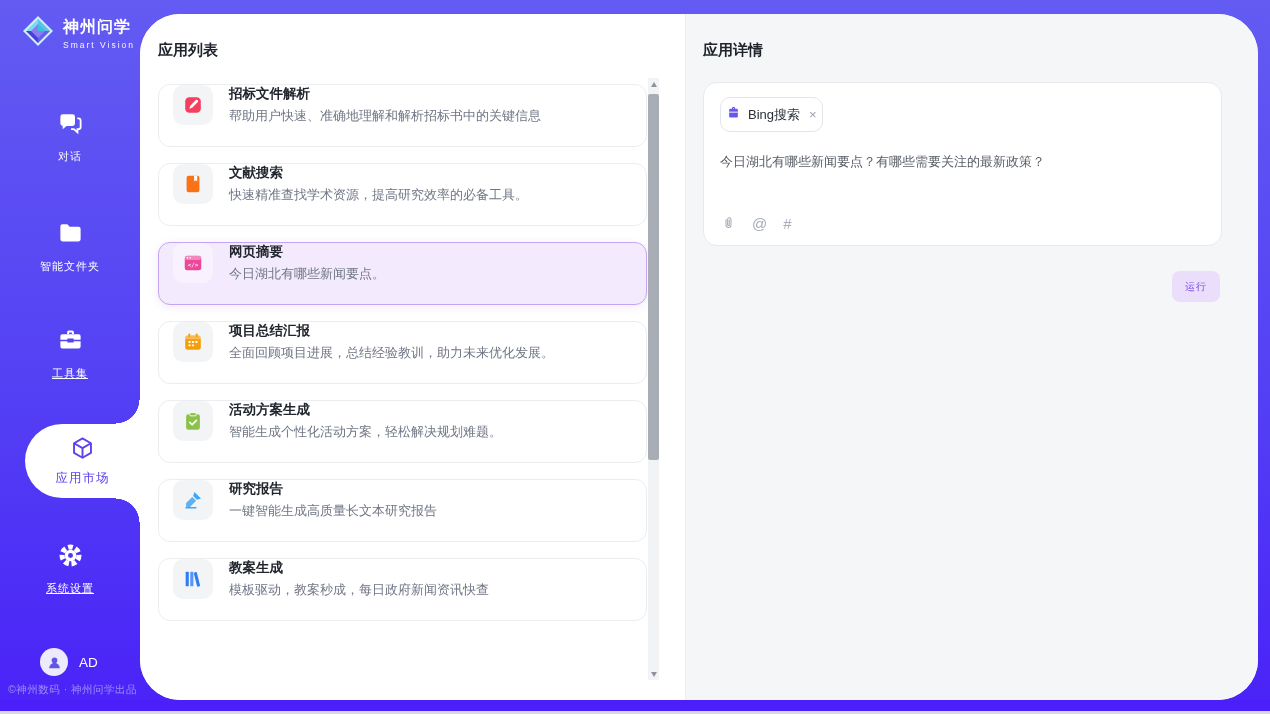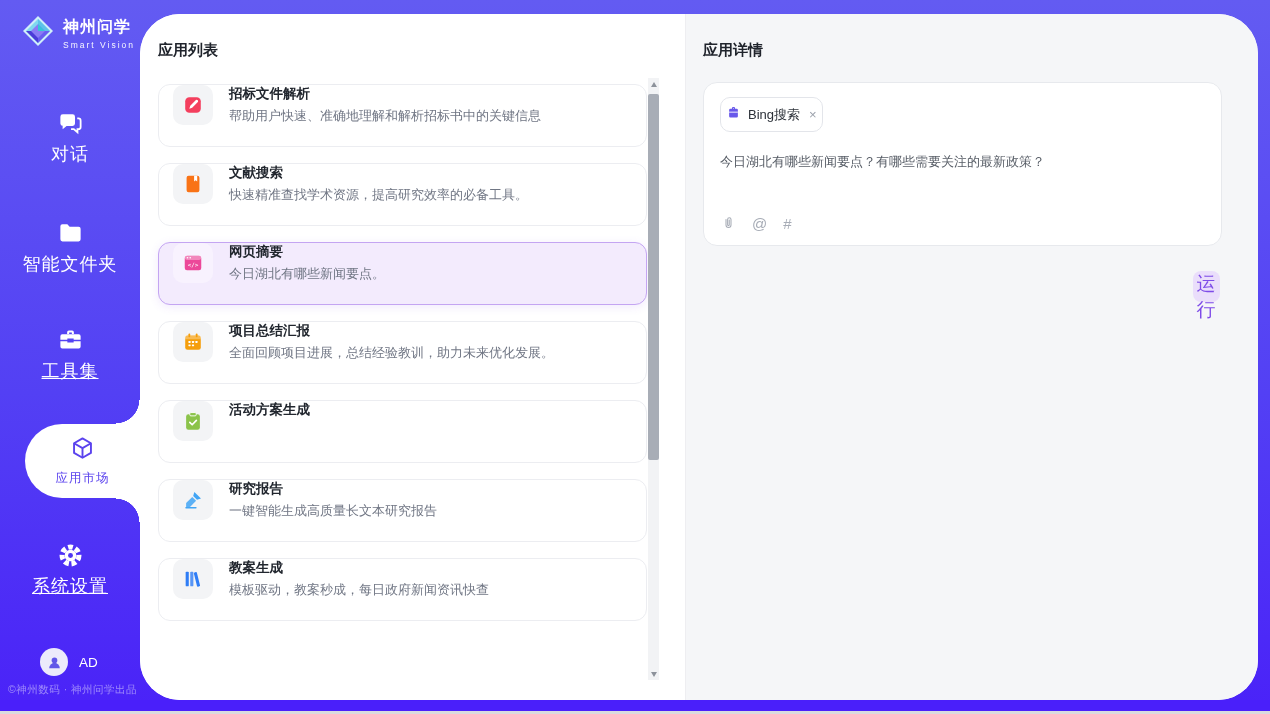--- a/index.html
+++ b/index.html
@@ -5,21 +5,21 @@
   * { margin:0; padding:0; box-sizing:border-box; }
   html,body { width:1270px; height:714px; overflow:hidden; font-family:"Liberation Sans","DejaVu Sans",sans-serif; }
   .stage { position:relative; width:1270px; height:714px; background:linear-gradient(180deg,#635bf2 0%,#5340f4 55%,#4a22f8 100%); }
 
   
   .sidebar { position:absolute; left:0; top:0; width:140px; height:714px; color:#fff; }
   .logo { position:absolute; top:13px; left:20px; display:flex; align-items:center; gap:7px; }
   .logo-txt .nm { font-size:16px; font-weight:bold; letter-spacing:1px; }
   .logo-txt .tg { font-size:8.5px; letter-spacing:2px; margin-top:2px; opacity:.95; }
   .nav-item { position:absolute; left:0; width:140px; text-align:center; cursor:pointer; }
-  .nav-item .lbl { display:block; margin-top:1px; font-size:18px; letter-spacing:1px; color:#fff; }
+  .nav-item .lbl { display:block; margin-top:8px; font-size:11px; letter-spacing:1px; color:#fff; }
   .nav-item .lbl.u { text-decoration:underline; }
   .ni0 { top:110px; } .ni1 { top:220px; } .ni2 { top:327px; } .ni4 { top:542px; }
   .tab { position:absolute; left:25px; top:424px; width:115px; height:74px; background:#fff; border-radius:37px 0 0 37px; display:flex; flex-direction:column; align-items:center; justify-content:center; cursor:pointer; }
   .tab .lbl { margin-top:4px; font-size:12.5px; letter-spacing:1px; color:#5b43ee; }
   .fillet-t { position:absolute; left:116px; top:400px; width:24px; height:24px; background:radial-gradient(circle 24px at 0 0, rgba(0,0,0,0) 23px, #fff 23.5px); }
   .fillet-b { position:absolute; left:116px; top:498px; width:24px; height:24px; background:radial-gradient(circle 24px at 0 24px, rgba(0,0,0,0) 23px, #fff 23.5px); }
   .user-row { position:absolute; left:40px; top:648px; display:flex; align-items:center; gap:11px; cursor:pointer; }
   .avatar { width:28px; height:28px; border-radius:50%; background:#eceafb; display:flex; align-items:center; justify-content:center; }
   .user-row .uname { font-size:13.5px; color:#fff; }
   .copyright { position:absolute; left:8px; top:683px; font-size:10.5px; color:rgba(255,255,255,.45); letter-spacing:.5px; }
@@ -51,21 +51,21 @@
   .app-detail { position:relative; flex:1; background:#f5f6f8; border-left:1px solid #eeeef1; }
   .app-detail .panel-title { position:absolute; left:17px; top:27px; }
   .composer { position:absolute; left:17px; top:68px; right:36px; height:164px; background:#fff; border:1px solid #e7e9ed; border-radius:14px; padding:14px 16px; }
   .chip { display:inline-flex; align-items:center; gap:7px; padding:7px 5px; border:1px solid #e3e5ea; border-radius:10px; background:#fff; cursor:pointer; }
   .chip .clabel { font-size:13px; color:#2b3038; }
   .chip .cx { font-size:13px; color:#9ba1ab; margin-left:2px; cursor:pointer; }
   .prompt { margin-top:20px; font-size:13px; color:#575d66; line-height:1.5; min-height:46px; cursor:text; }
   .icon-row { position:absolute; left:17px; bottom:13px; display:flex; align-items:center; gap:16px; color:#a7acb6; }
   .icon-row .tglyph { font-size:15px; line-height:16px; cursor:pointer; }
   .icon-row svg { display:block; cursor:pointer; }
-  .run-btn { position:absolute; top:257px; right:38px; width:27px; height:31px; border:none; border-radius:8px; background:#eadefb; color:#7e4be8; font-size:19px; font-family:inherit; cursor:pointer; letter-spacing:1px; }
+  .run-btn { position:absolute; top:257px; right:38px; width:48px; height:31px; border:none; border-radius:8px; background:#eadefb; color:#7e4be8; font-size:10px; font-family:inherit; cursor:pointer; letter-spacing:1px; }
 
   
   .bottom-strip { position:absolute; left:0; right:0; top:700px; height:11px; background:#4a1ffa; }
   .bottom-line { position:absolute; left:0; right:0; top:711px; height:3px; background:#d9dade; }
 </style>
 </head>
 <body>
 
 <div class="stage">
 
@@ -234,20 +234,21 @@
   <div class="card">
     <span class="tile">
               <svg width="22" height="22" viewBox="0 0 24 24">
                 <rect x="4.5" y="4.5" width="15" height="17" rx="2.5" fill="#8bc34a"></rect>
                 <rect x="8.5" y="2.8" width="7" height="3.6" rx="1.2" fill="#8bc34a" stroke="#fff" stroke-width="1"></rect>
                 <path d="M8.5 13.5l2.6 2.6 4.6-4.8" fill="none" stroke="#fff" stroke-width="1.8" stroke-linecap="round" stroke-linejoin="round"></path>
               </svg>
             </span>
     <div class="txt">
       <div class="name">活动方案生成</div>
+      <div class="desc">智能生成个性化活动方案，轻松解决规划难题。</div>
     </div>
   </div>
 
   <div class="card">
     <span class="tile">
               <svg width="22" height="22" viewBox="0 0 24 24">
                 <path fill="#42a5f5" d="M13.5 3.2l7.2 7.2-4.3 1.3-4.2-4.2z"></path>
                 <path fill="#42a5f5" opacity=".85" d="M11.2 8.6l4.2 4.2-6.7 6.7H4.5v-4.2z"></path>
                 <rect x="3.5" y="19.6" width="12.5" height="1.8" rx=".9" fill="#42a5f5"></rect>
               </svg>

